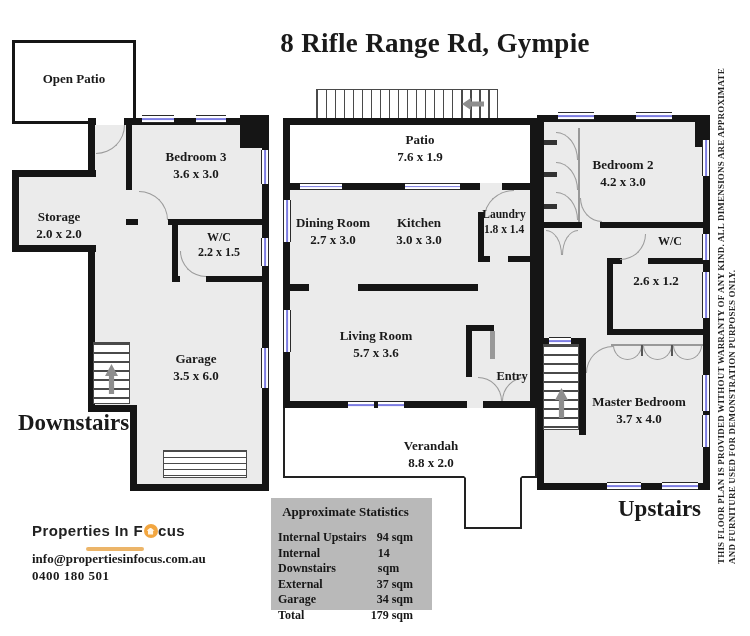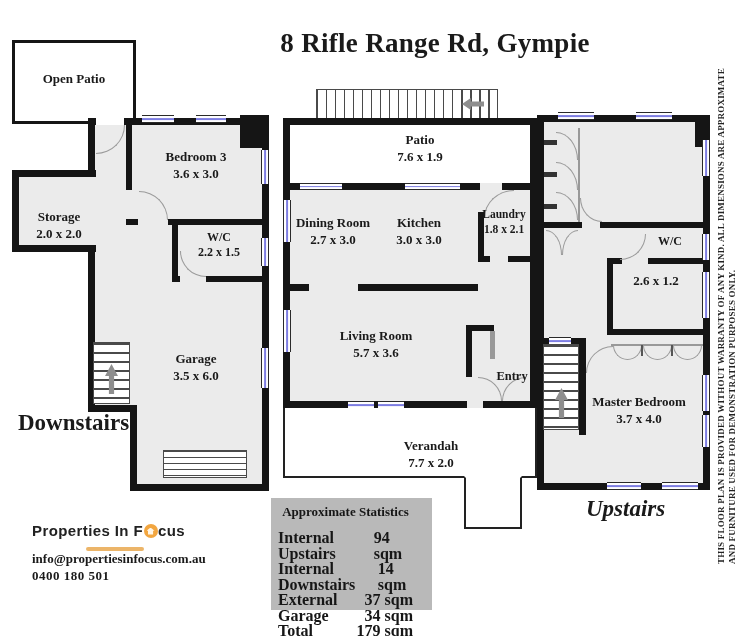--- a/index.html
+++ b/index.html
@@ -35,21 +35,21 @@
   .treadsV{background-image:repeating-linear-gradient(to right,#4a4a4a 0 1.5px,transparent 1.5px 9px);}
   .gdoor{position:absolute;background-color:#fff;border:1.5px solid #4a4a4a;box-sizing:border-box;
          background-image:repeating-linear-gradient(to bottom,#4a4a4a 0 1px,transparent 1px 6px);}
   .arrow{position:absolute;background:#8e8e8e;}
   .arrow.up{clip-path:polygon(50% 0,100% 40%,70% 40%,70% 100%,30% 100%,30% 40%,0 40%);}
   .arrow.left{clip-path:polygon(0 50%,40% 0,40% 30%,100% 30%,100% 70%,40% 70%,40% 100%);}
   
   .stats{position:absolute;left:271px;top:498px;width:161px;height:112px;background:#b9b9b9;
          box-sizing:border-box;padding:6px 19px 4px 7px;}
   .stats-h{text-align:center;font-weight:bold;font-size:13px;margin-bottom:10px;color:#161616;}
-  .stats-row{display:flex;justify-content:space-between;font-weight:bold;font-size:16px;
+  .stats-row{display:flex;justify-content:space-between;font-weight:bold;font-size:12px;
              line-height:15.5px;color:#161616;}
   
   .logo{position:absolute;left:32px;top:522px;font-family:"Liberation Sans",sans-serif;
         font-size:15px;font-weight:bold;color:#222;letter-spacing:.4px;}
   .logo-o{display:inline-block;width:14px;height:14px;background:#f2a640;border-radius:50%;
           position:relative;vertical-align:-2px;margin:0 .5px;}
   .logo-house{position:absolute;left:3px;top:3.5px;width:8px;height:7px;background:#fff6e8;
               clip-path:polygon(50% 0,100% 45%,82% 45%,82% 100%,18% 100%,18% 45%,0 45%);}
   .tagline-bar{position:absolute;left:86px;top:547px;width:58px;height:4px;background:#e9a84f;
                border-radius:2px;opacity:.85;}
@@ -158,32 +158,32 @@
   <div class="rlabel" style="left:273px;top:214px;width:120px;">
     <div>Dining Room</div>
     <div>2.7 x 3.0</div>
   </div>
   <div class="rlabel" style="left:360px;top:214px;width:118px;">
     <div>Kitchen</div>
     <div>3.0 x 3.0</div>
   </div>
   <div class="rlabel" style="left:468px;top:207px;width:72px;font-size:11.5px;line-height:15px;">
     <div>Laundry</div>
-    <div>1.8 x 2.1</div>
+    <div>1.8 x 1.4</div>
   </div>
   <div class="rlabel" style="left:316px;top:327px;width:120px;">
     <div>Living Room</div>
     <div>5.7 x 3.6</div>
   </div>
   <div class="rlabel" style="left:486px;top:368px;width:52px;font-size:12.5px;">
     <div>Entry</div>
   </div>
   <div class="rlabel" style="left:372px;top:437px;width:118px;">
     <div>Verandah</div>
-    <div>7.7 x 2.0</div>
+    <div>8.8 x 2.0</div>
   </div>
 
   <div class="roomfill" style="left:537px;top:115px;width:173px;height:375px;"></div>
   <i class="wall" style="left:695px;top:115px;width:15px;height:32px;"></i>
 
   <i class="grayline" style="left:578px;top:128px;width:2px;height:94px;"></i>
   <i class="arc arc-tr" style="left:556px;top:132px;width:22px;height:28px;"></i>
   <i class="arc arc-tr" style="left:556px;top:162px;width:22px;height:28px;"></i>
   <i class="arc arc-tr" style="left:556px;top:192px;width:22px;height:28px;"></i>
   <i class="wall" style="left:544px;top:140px;width:13px;height:5px;background:#333;"></i>
@@ -220,31 +220,35 @@
   <i class="win winH" style="left:558px;top:112px;width:36px;height:8px;"></i>
   <i class="win winH" style="left:636px;top:112px;width:36px;height:8px;"></i>
   <i class="win winV" style="left:702px;top:140px;width:8px;height:36px;"></i>
   <i class="win winV" style="left:702px;top:234px;width:8px;height:26px;"></i>
   <i class="win winV" style="left:702px;top:272px;width:8px;height:46px;"></i>
   <i class="win winV" style="left:702px;top:375px;width:8px;height:36px;"></i>
   <i class="win winV" style="left:702px;top:415px;width:8px;height:32px;"></i>
   <i class="win winH" style="left:607px;top:482px;width:34px;height:8px;"></i>
   <i class="win winH" style="left:662px;top:482px;width:36px;height:8px;"></i>
 
+  <div class="rlabel" style="left:562px;top:156px;width:122px;">
+    <div>Bedroom 2</div>
+    <div>4.2 x 3.0</div>
+  </div>
   <div class="rlabel" style="left:646px;top:233px;width:48px;font-size:12px;">
     <div>W/C</div>
   </div>
   <div class="rlabel" style="left:598px;top:272px;width:116px;">
     <div>2.6 x 1.2</div>
   </div>
   <div class="rlabel" style="left:578px;top:393px;width:122px;">
     <div>Master Bedroom</div>
     <div>3.7 x 4.0</div>
   </div>
-  <div class="floorlabel" style="left:586px;top:496px;font-style:italic;">Upstairs</div>
+  <div class="floorlabel" style="left:618px;top:496px;">Upstairs</div>
 
   <div class="stats">
     <div class="stats-h">Approximate Statistics</div>
     <div class="stats-row">
       <span>Internal Upstairs</span>
       <span>94 sqm</span>
     </div>
     <div class="stats-row">
       <span>Internal Downstairs</span>
       <span>14 sqm</span>

